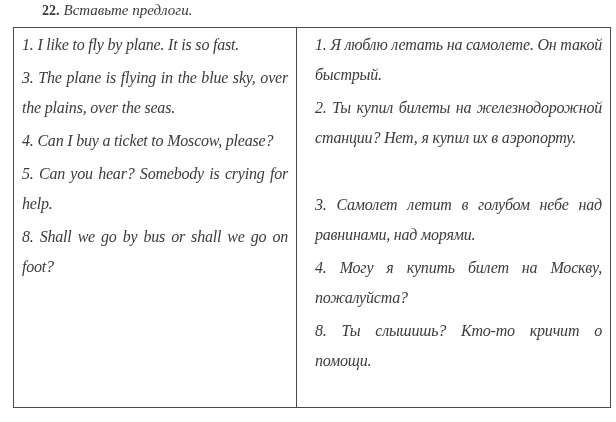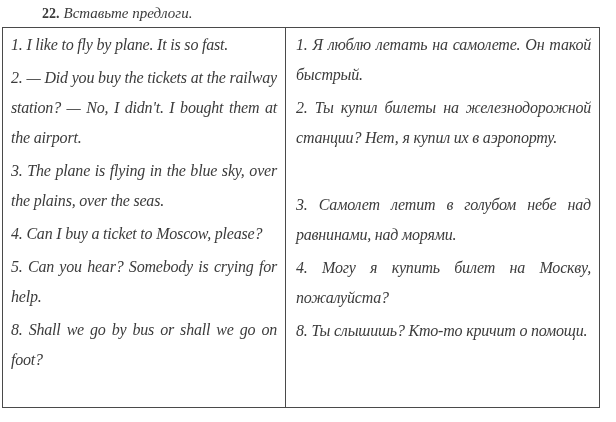--- a/index.html
+++ b/index.html
@@ -15,51 +15,51 @@
     font-family: "Liberation Serif", "DejaVu Serif", serif;
     font-style: italic;
     color: #3b3b3b;
     overflow: hidden;
   }
   .exercise-title {
     position: absolute;
     top: 1px;
     left: 42px;
     font-size: 15px;
-    line-height: 24px;
+    line-height: 19px;
     white-space: nowrap;
   }
   .exercise-title .num {
     font-style: normal;
     font-weight: bold;
     font-size: 14px;
     margin-right: 4px;
   }
   .exercise-table {
     position: absolute;
-    left: 2px;
+    left: 13px;
     top: 27px;
     width: 598px;
     height: 381px;
     box-sizing: border-box;
     border: 1px solid #4a4a4a;
     display: flex;
     background: #ffffff;
   }
   .cell {
     box-sizing: border-box;
     padding: 2px 8px 0 8px;
   }
   .cell-english {
     width: 282px;
   }
   .cell-russian {
     flex: 1;
     border-left: 1px solid #4a4a4a;
-    padding-left: 10px;
+    padding-left: 18px;
   }
   .sentence {
     margin: 0 0 3px 0;
     font-size: 16px;
     line-height: 30px;
     letter-spacing: -0.2px;
     text-align: justify;
   }
   .sentence.gap-before {
     margin-top: 37px;
@@ -71,21 +71,20 @@
 <div class="page">
 
   <div class="exercise-title">
     <span class="num">22.</span><span>Вставьте предлоги.</span>
   </div>
 
   <div class="exercise-table">
 
     <div class="cell cell-english">
       <p class="sentence">1. I like to fly by plane. It is so fast.</p>
-      <p class="sentence">2. — Did you buy the tickets at the railway station? — No, I didn't. I bought them at the airport.</p>
       <p class="sentence">3. The plane is flying in the blue sky, over the plains, over the seas.</p>
       <p class="sentence">4. Can I buy a ticket to Moscow, please?</p>
       <p class="sentence">5. Can you hear? Somebody is crying for help.</p>
       <p class="sentence">8. Shall we go by bus or shall we go on foot?</p>
     </div>
 
     <div class="cell cell-russian">
       <p class="sentence">1. Я люблю летать на самолете. Он такой быстрый.</p>
       <p class="sentence">2. Ты купил билеты на железнодорожной станции? Нет, я купил их в аэропорту.</p>
       <p class="sentence gap-before">3. Самолет летит в голубом небе над равнинами, над морями.</p>

